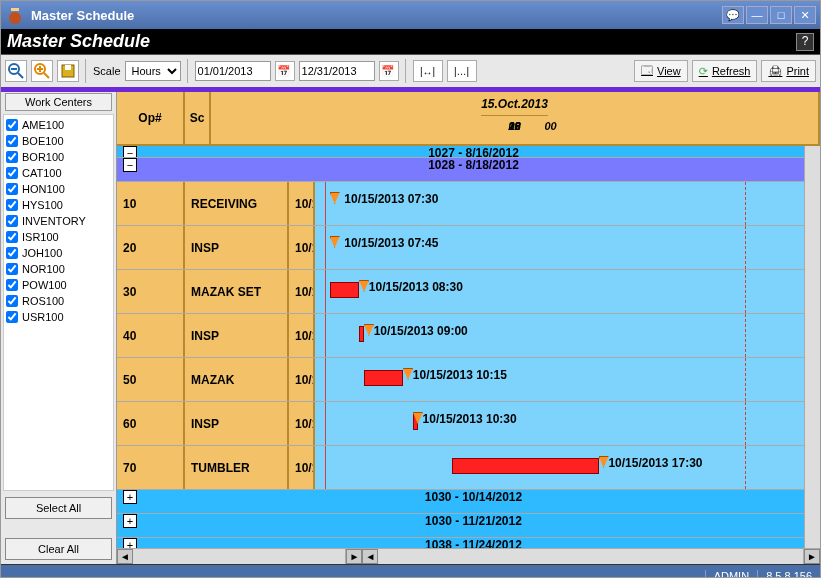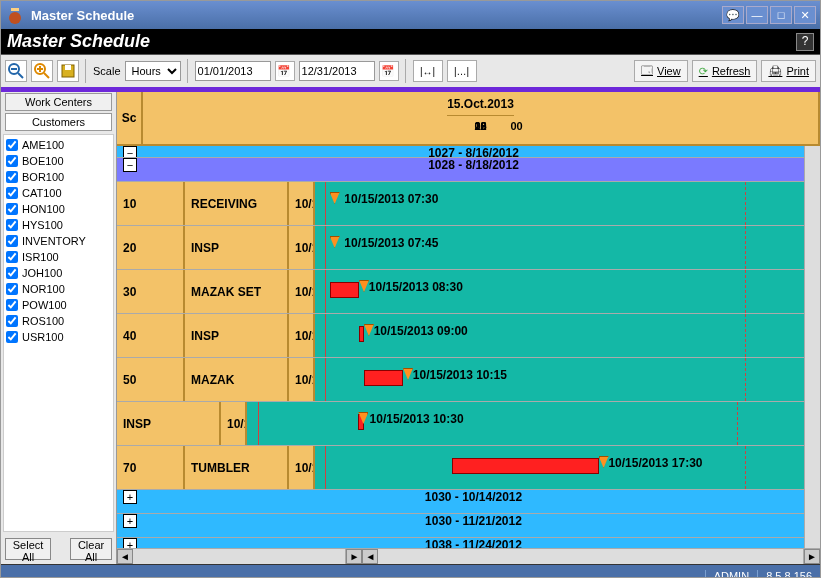--- a/index.html
+++ b/index.html
@@ -19,45 +19,45 @@
 .toolbar .calbtn { width:20px; height:20px; border:1px solid #aaa; background:#fff; cursor:pointer; font-size:11px;}
 .toolbar .spacer { flex:1; }
 .toolbar .lbtn { height:22px; border:1px solid #aaa; background:#f4f4f4; cursor:pointer; padding:0 6px; display:flex; align-items:center; gap:4px; font-size:11px; text-decoration:underline;}
 .main { display:flex; height: calc(578px - 28px - 26px - 30px - 22px); }
 .left { width:116px; border-right:1px solid #999; display:flex; flex-direction:column; background:#e8e8e8; }
 .left .tabbtn { height:18px; font-size:11px; border:1px solid #999; background:#f0f0f0; margin:1px 4px; cursor:pointer; text-align:center; line-height:16px;}
 .left .tabbtn.active { background:#fff; }
 .left .list { flex:1; background:#fff; margin:2px 2px; border:1px solid #ccc; overflow-y:auto; padding:2px;}
 .left .list .item { display:flex; align-items:center; font-size:11px; height:16px; gap:4px;}
 .left .list .item input { width:12px; height:12px;}
-.left .btns { padding:4px; display:flex; flex-direction:row; gap:19px;}
+.left .btns { padding:4px; display:flex; flex-direction:column; gap:19px;}
 .left .btns button { height:22px; font-size:11px; border:1px solid #888; background:#f0f0f0; cursor:pointer;}
 
 .right { flex:1; display:flex; flex-direction:column; position:relative; background:#fff; overflow:hidden;}
 .ghead { display:flex; background:#f3c268; border-bottom:2px solid #b88a30; height:54px;}
 .ghead .col { border-right:2px solid #b88a30; display:flex; align-items:center; justify-content:center; font-weight:bold; font-size:12px; color:#000;}
 .ghead .c-op { width:68px;}
 .ghead .c-wc { width:104px;}
 .ghead .c-sc { width:26px;}
-.ghead .c-tl { flex:1; display:flex; flex-direction:column;}
+.ghead .c-tl { flex:1; display:flex; flex-direction:column;font-style:italic;}
 .ghead .c-tl .daterow { height:24px; text-align:center; font-size:12px; font-weight:bold; border-bottom:1px solid #b88a30; line-height:24px;}
 .ghead .c-tl .hourrow { flex:1; position:relative; display:flex;}
 .ghead .c-tl .hourrow .tick { position:absolute; font-size:11px; font-weight:bold; top:4px; transform:translateX(-50%);}
 
 .gscrollrow { display:flex; flex:1; overflow:hidden;}
 .gbody { flex:1; overflow-y:auto; overflow-x:hidden; position:relative;}
 .grow { display:flex; height:44px; border-bottom:1px solid #aaa;}
 .grow.job { background:#7a7aff; height:24px; color:#000;}
 .grow.job.blue { background:#2fb9ff;}
 .grow.op { background:#f3c268;}
 .grow .cell { border-right:2px solid #b88a30; display:flex; align-items:center; padding:0 6px; font-size:12px; font-weight:bold;}
 .grow .c-op { width:68px;}
 .grow .c-wc { width:104px;}
 .grow .c-sc { width:26px; overflow:hidden;}
-.grow .c-tl { flex:1; position:relative; background:#14b8a6; border-right:none;}
+.grow .c-tl { flex:1; position:relative; background:#7dd3fc; border-right:none;}
 .grow.job .jlabel { flex:1; text-align:center; font-size:12px; font-weight:bold;}
 .grow.job .expand { width:14px; height:14px; border:1px solid #000; background:#fff; margin:0 6px; font-size:11px; line-height:12px; text-align:center; cursor:pointer;}
 .grow .c-tl .bar { position:absolute; top:12px; height:16px; background:#ff2020; border:1px solid #800;}
 .grow .c-tl .marker { position:absolute; top:10px; width:10px; height:12px; background:#ff9020; border:1px solid #a05000; clip-path: polygon(0 0, 100% 0, 50% 100%);}
 .grow .c-tl .label { position:absolute; top:10px; font-size:12px; white-space:nowrap;}
 .c-tl .redline { position:absolute; top:0; bottom:0; width:1px; background:#d04040;}
 .vscroll { width:16px; background:#ddd; border-left:1px solid #aaa;}
 
 .hscrollbar { height:16px; background:#ddd; border-top:1px solid #aaa; display:flex;}
 .hscrollbar .seg { flex:1; border-right:1px solid #aaa; position:relative;}
@@ -133,21 +133,20 @@
     </span>
   <span class="lbtn">
       <span>🖨</span>
       <span>Print</span>
     </span>
 </div>
 
 <div class="main">
   <div class="left">
     <div class="tabbtn">Work Centers</div>
-    <div class="tabbtn active">Customers</div>
     <div class="list" id="cust-list">
         <div class="item">
           <input type="checkbox" checked="" style="">
           <span>AME100</span>
         </div>
         <div class="item">
           <input type="checkbox" checked="" style="">
           <span>BOE100</span>
         </div>
         <div class="item">
@@ -196,20 +195,21 @@
         </div>
       </div>
     <div class="btns">
       <button>Select All</button>
       <button>Clear All</button>
     </div>
   </div>
 
   <div class="right">
     <div class="ghead">
+      <div class="col c-op">Op#</div>
       <div class="col c-sc">Sc</div>
       <div class="col c-tl">
         <div class="daterow">15.Oct.2013</div>
         <div class="hourrow" id="hour-row">
             <span class="tick" style="left: 8%;">08</span>
             <span class="tick" style="left: 29%;">12</span>
             <span class="tick" style="left: 51%;">16</span>
             <span class="tick" style="left: 72%;">20</span>
             <span class="tick" style="left: 97%; margin-left: 36px;">00</span>
           </div>
@@ -277,20 +277,21 @@
             <div class="cell c-sc">10/1</div>
             <div class="cell c-tl">
               <div class="redline" style="left:2%"></div>
               <div class="redline" style="left:88%;border-left:1px dashed #d04040;background:none;"></div>
               <div class="bar" style="left:10%;width:8%"></div>
               <div class="marker" style="left:18%"></div>
               <div class="label" style="left:20%">10/15/2013 10:15</div>
             </div>
           </div>
           <div class="grow op">
+            <div class="cell c-op">60</div>
             <div class="cell c-wc">INSP</div>
             <div class="cell c-sc">10/1</div>
             <div class="cell c-tl">
               <div class="redline" style="left:2%"></div>
               <div class="redline" style="left:88%;border-left:1px dashed #d04040;background:none;"></div>
               <div class="bar" style="left:20%;width:1%"></div>
               <div class="marker" style="left:20%"></div>
               <div class="label" style="left:22%">10/15/2013 10:30</div>
             </div>
           </div>

